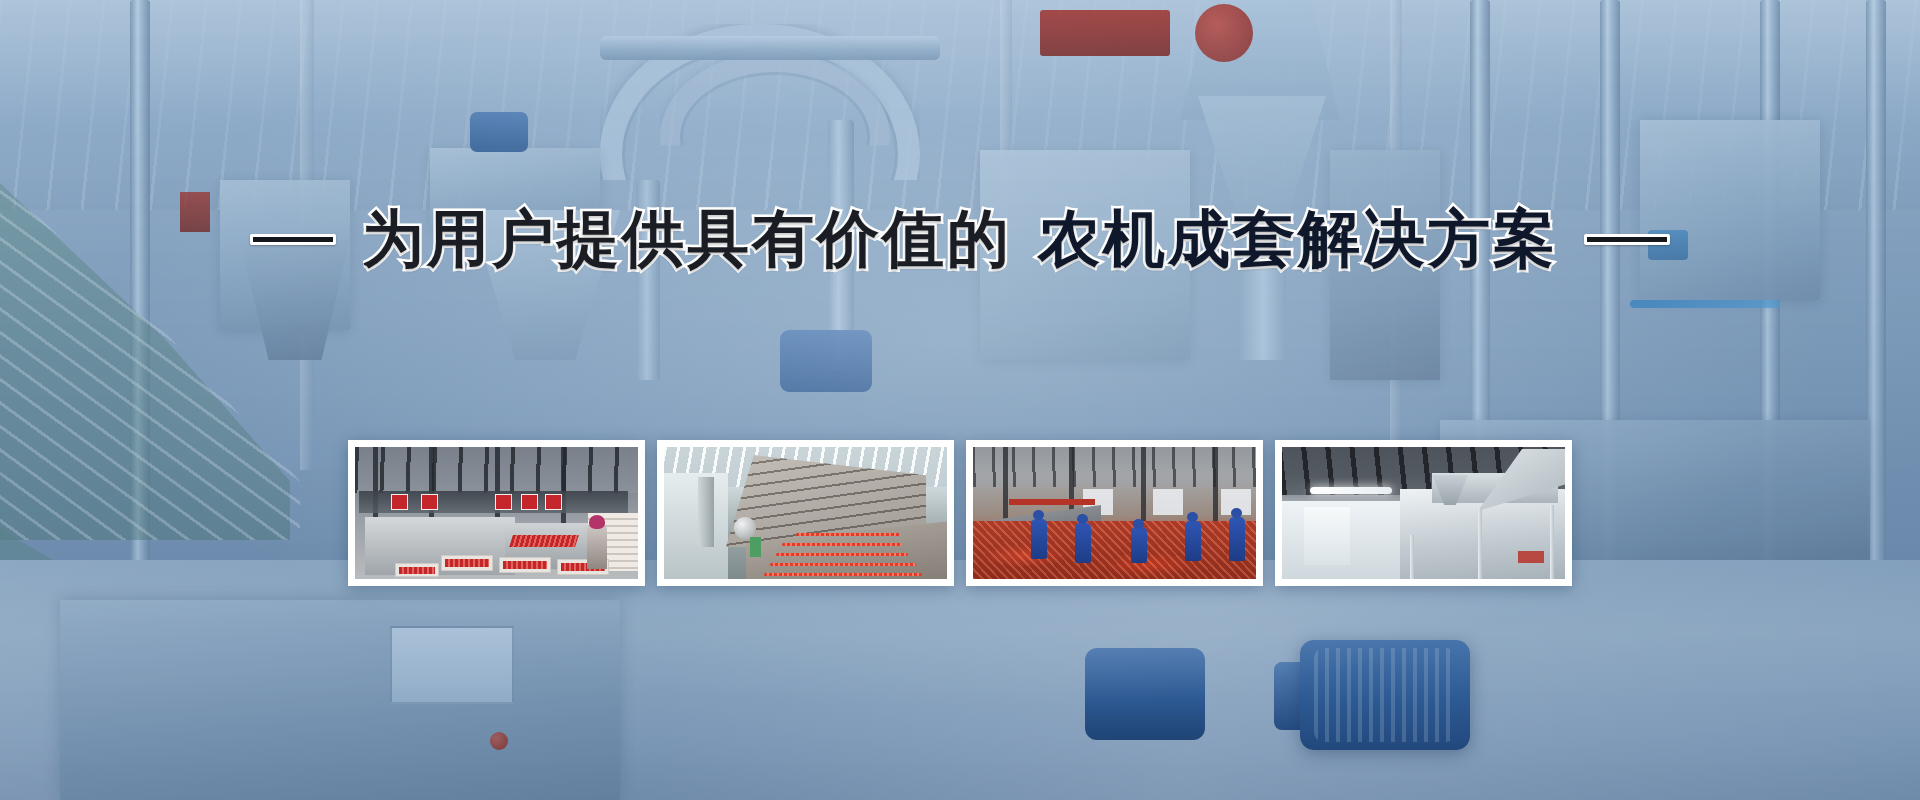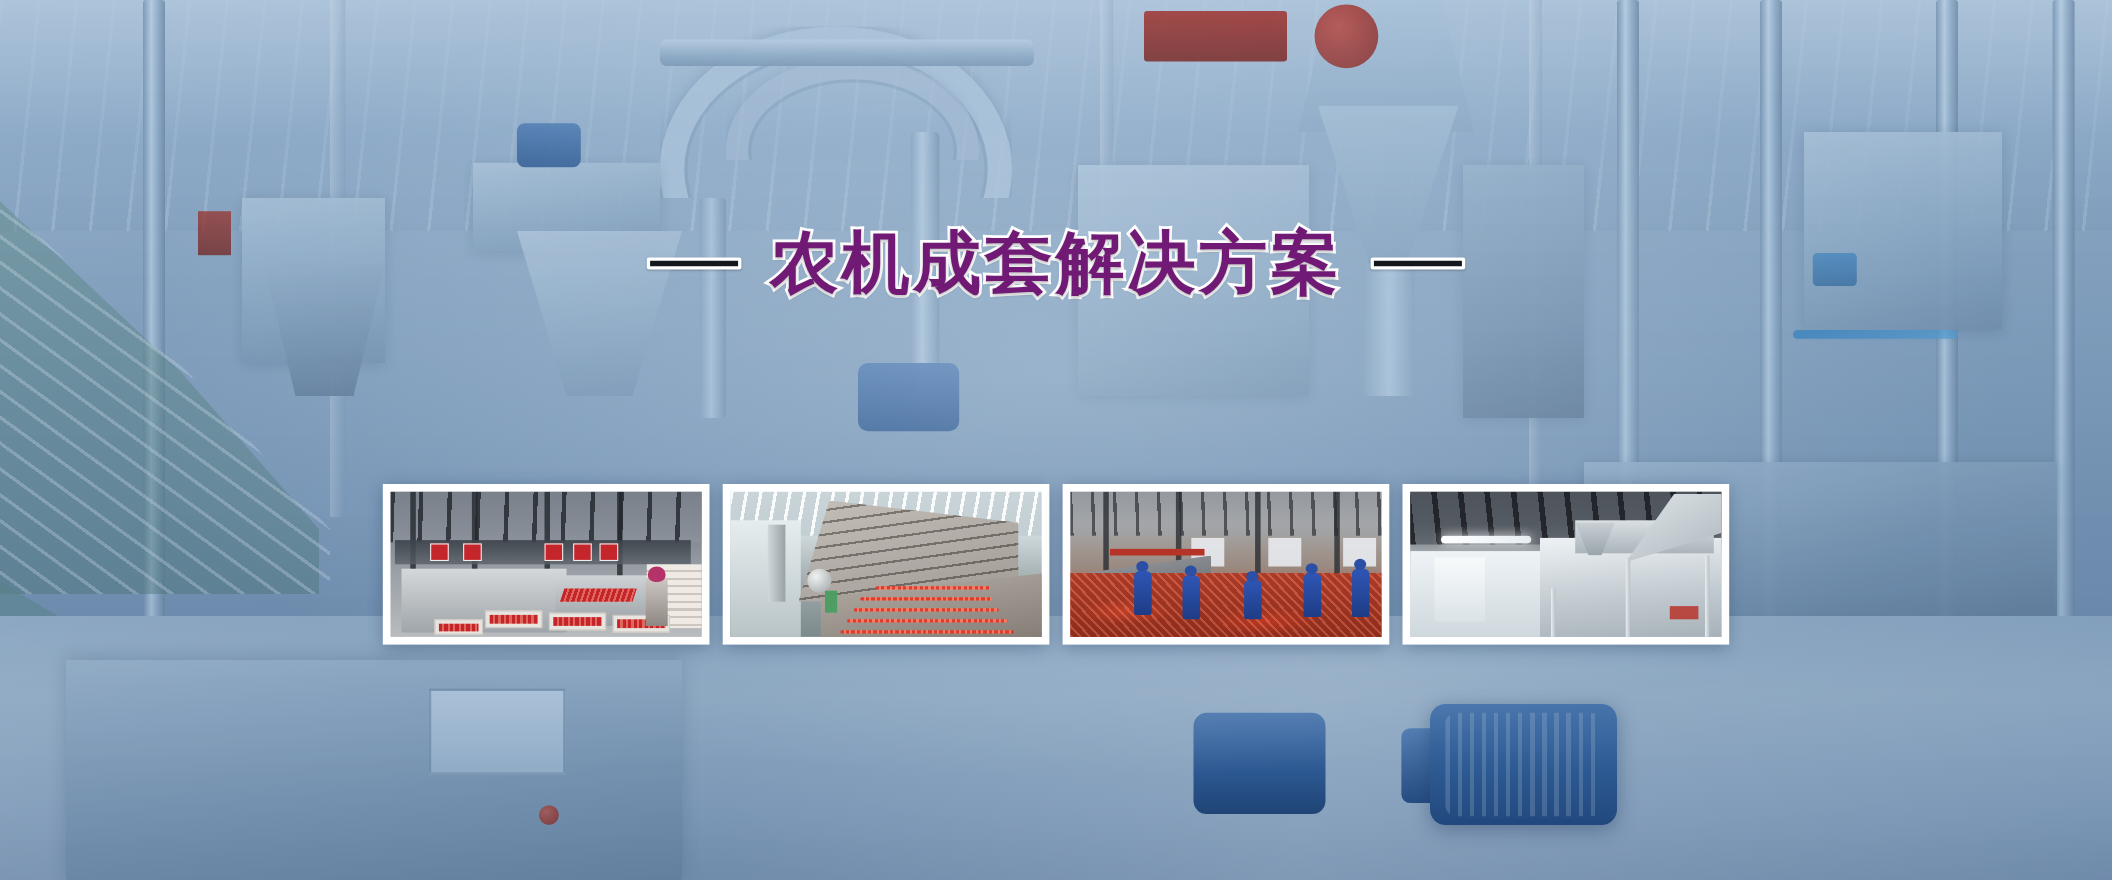--- a/index.html
+++ b/index.html
@@ -194,21 +194,21 @@
     font-size:62px; font-weight:700; letter-spacing:3px; line-height:1;
     font-family:"DejaVu Sans","Liberation Sans",sans-serif;
   }
   .hl-dark{
     color:#1a1e24;
     -webkit-text-stroke:5px #ffffff;
     paint-order:stroke fill;
     text-shadow:0 2px 3px rgba(0,0,0,.22);
   }
   .hl-red{
-    color:#701a75;
+    color:#0f172a;
     -webkit-text-stroke:5px #ffffff;
     paint-order:stroke fill;
     text-shadow:0 2px 3px rgba(0,0,0,.25);
   }
   .subline{
     position:absolute; left:0; right:0; top:330px;
     text-align:center;
     color:#ffffff;
     font-family:"Liberation Serif","DejaVu Serif",serif;
     font-style:italic; font-weight:700;
@@ -383,20 +383,21 @@
     <div class="motor2"></div>
     <div class="motor-cap"></div>
     <div class="motor"></div>
 
     <div class="bg-wash"></div>
     <div class="bg-wash2"></div>
   </div>
 
   <div class="headline">
     <span class="dash"></span>
+    <span class="headline-text hl-dark">为用户提供具有价值的</span>
     <span class="headline-text hl-red">农机成套解决方案</span>
     <span class="dash"></span>
   </div>
 
 
   <div class="thumbs">
 
     <div class="thumb">
       <div class="thumb-img t1">
         <div class="t1-roof"></div>

